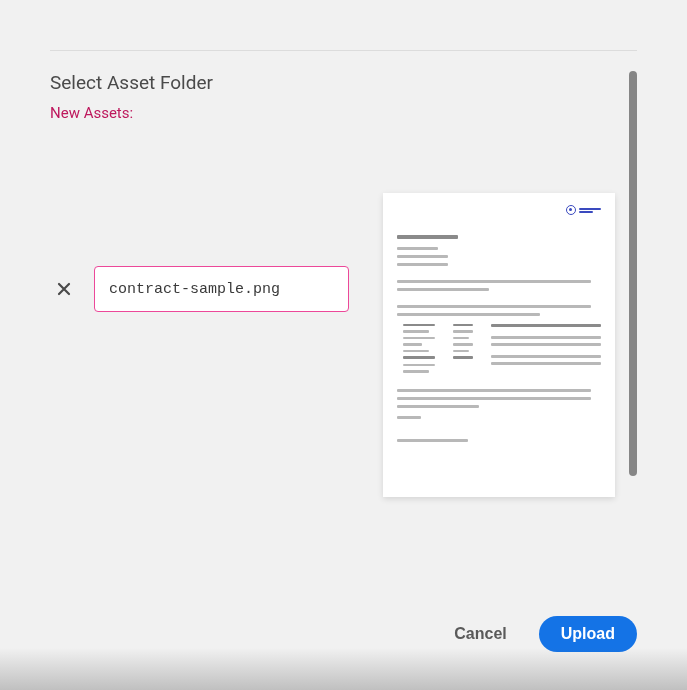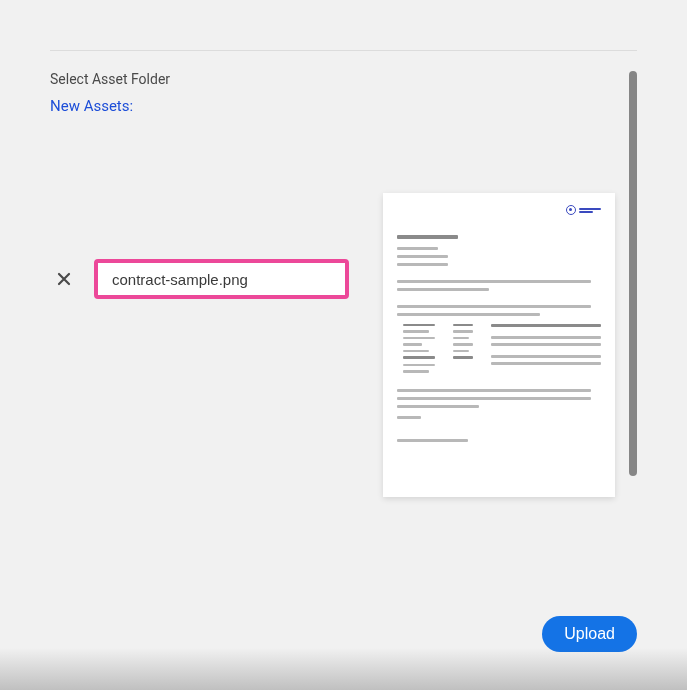--- a/index.html
+++ b/index.html
@@ -33,21 +33,21 @@
       border: none;
       border-top: 1px solid #dcdcdc;
       margin-bottom: 20px;
     }
     .content-area {
       position: relative;
       height: 480px;
       padding-right: 18px;
     }
     .field-label {
-      font-size: 14px;
+      font-size: 19px;
       color: #4a4a4a;
       margin-bottom: 10px;
       display: block;
     }
     .folder-row {
       display: flex;
       align-items: center;
       gap: 10px;
       margin-bottom: 32px;
     }
@@ -65,21 +65,21 @@
       width: 22px;
       height: 22px;
       display: flex;
       align-items: center;
       justify-content: center;
       cursor: pointer;
       color: #5a5a5a;
     }
     .new-assets-label {
       font-size: 15px;
-      color: #1d4ed8;
+      color: #be185d;
       margin-bottom: 14px;
       display: block;
     }
     .asset-row {
       display: flex;
       align-items: center;
       gap: 16px;
     }
     .asset-left {
       display: flex;
@@ -92,27 +92,28 @@
       height: 28px;
       display: flex;
       align-items: center;
       justify-content: center;
       cursor: pointer;
       color: #4a4a4a;
       font-size: 18px;
     }
     .filename-input {
       background: #fff;
-      border: 4px solid #ec4899;
+      border: 1px solid #ec4899;
       border-radius: 4px;
-      padding: 10px 14px;
+      padding: 22px 14px;
       font-size: 15px;
       color: #3a3a3a;
       width: 255px;
       height: 40px;
+      font-family: Liberation Mono, monospace;
     }
     .thumbnail {
       position: absolute;
       top: 122px;
       right: 22px;
       width: 232px;
       height: 304px;
       background: #fff;
       box-shadow: 0 2px 6px rgba(0,0,0,0.12);
       padding: 16px 14px;
@@ -221,21 +222,21 @@
       color: #5a5a5a;
       cursor: pointer;
       padding: 8px 6px;
     }
     .upload-btn {
       background: #1473e6;
       border: none;
       border-radius: 18px;
       color: #fff;
       font-size: 16px;
-      font-weight: 400;
+      font-weight: 700;
       padding: 9px 22px;
       cursor: pointer;
     }
     .bottom-shadow {
       position: absolute;
       bottom: 0;
       left: 0;
       right: 0;
       height: 42px;
       background: linear-gradient(to bottom, rgba(0,0,0,0) 0%, rgba(100,100,100,0.35) 100%);
@@ -319,17 +320,18 @@
         <div class="tl w40 gap-sm"></div>
         <div class="tl w12 gap-lg"></div>
         <div class="tl w35"></div>
       </div>
     </div>
 
     <div class="scrollbar"></div>
   </div>
 
   <div class="footer">
+    <button class="cancel-btn">Cancel</button>
     <button class="upload-btn">Upload</button>
   </div>
 </div>
 
 <div class="bottom-shadow"></div>
 
 </body></html>

